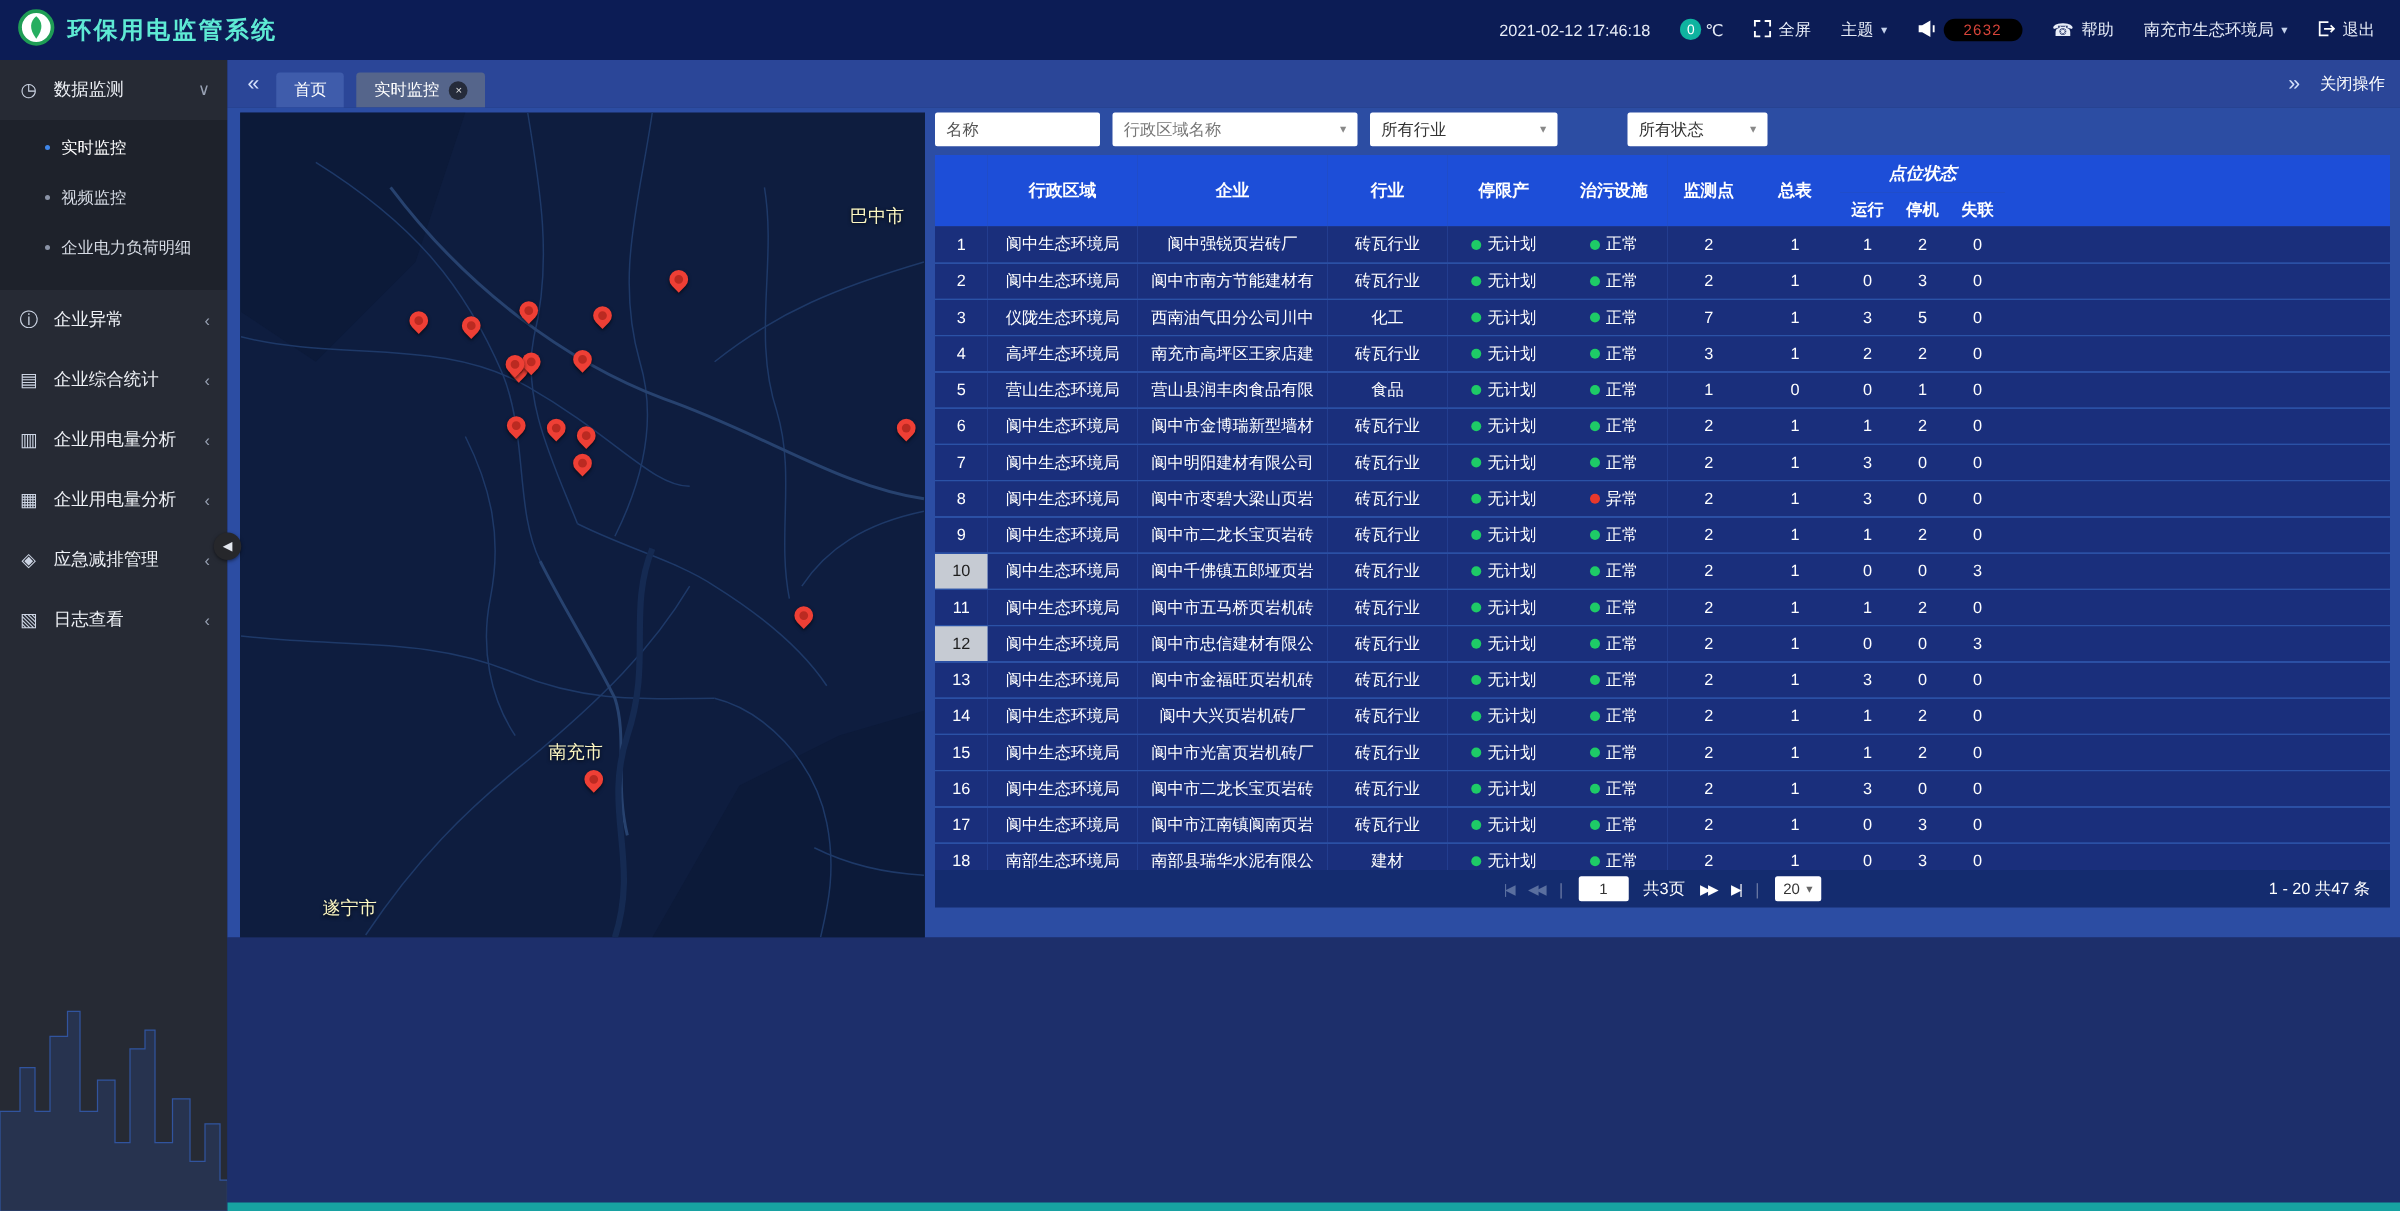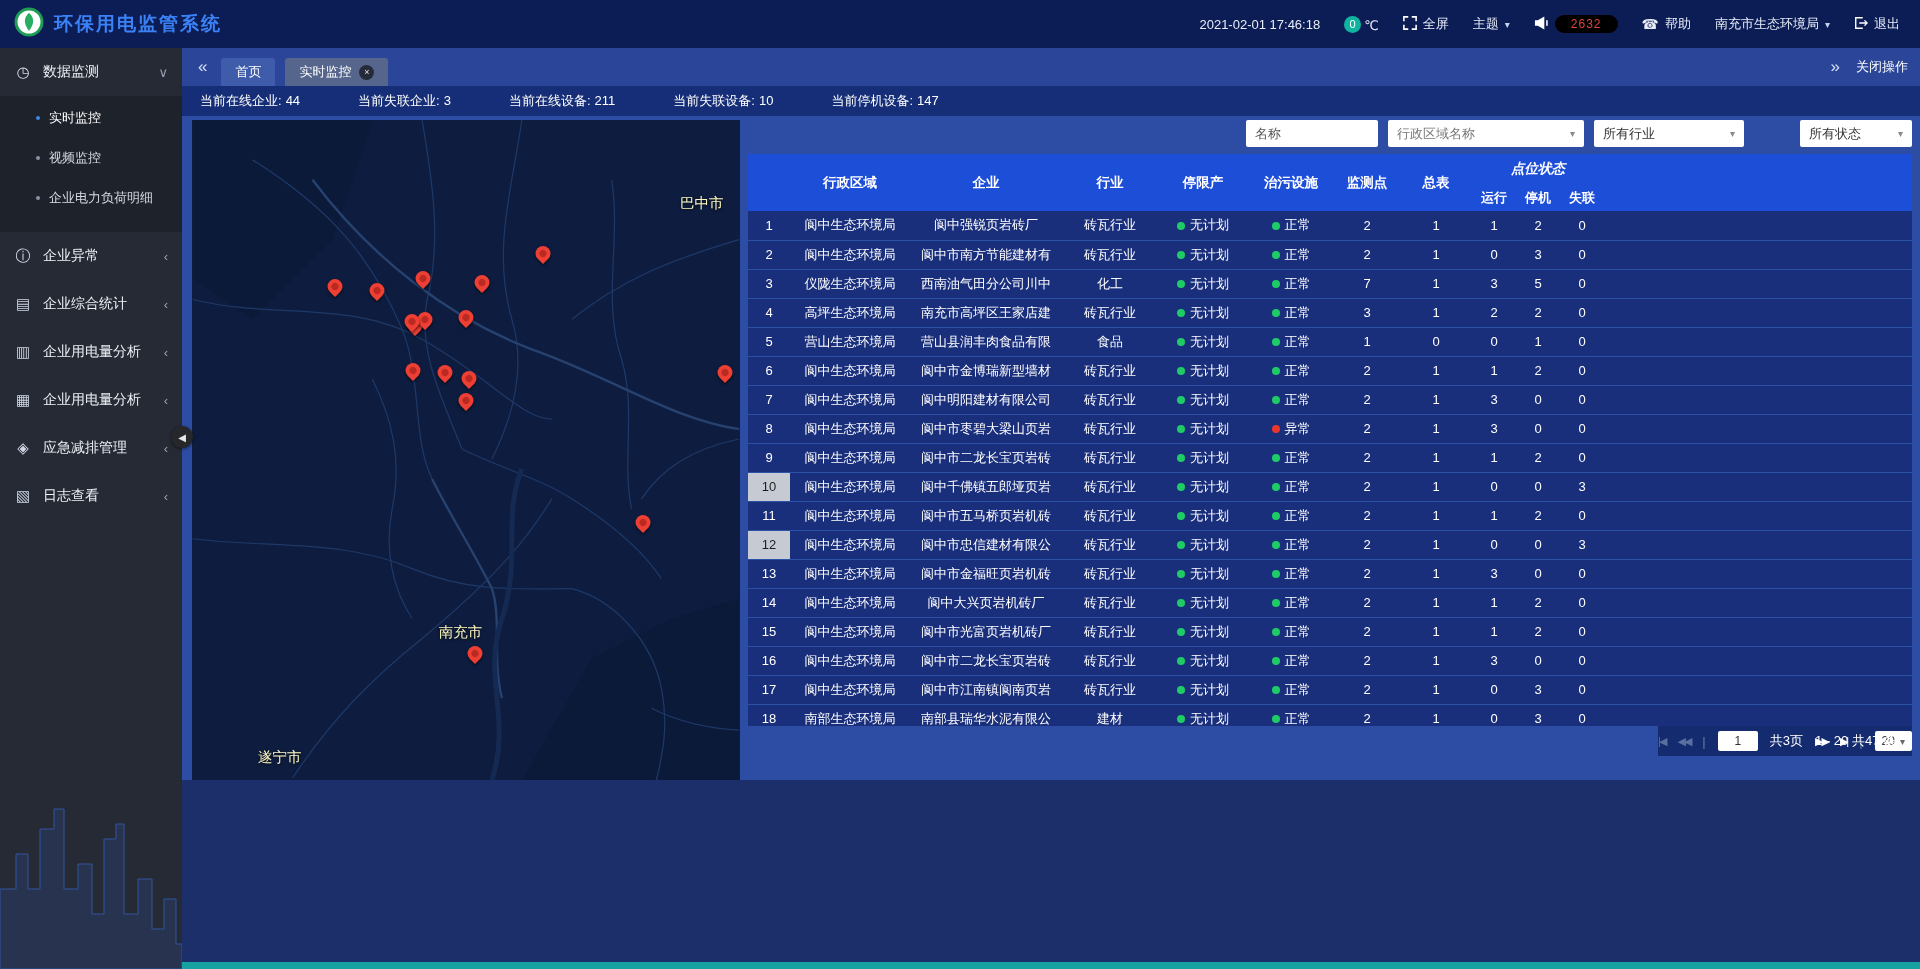--- a/index.html
+++ b/index.html
@@ -3,21 +3,21 @@
 <meta charset="utf-8">
 <style>
   * { box-sizing: border-box; margin: 0; padding: 0; }
   html,body { width:1920px; height:969px; overflow:hidden; }
   body { font-family:"Liberation Sans","DejaVu Sans",sans-serif; background:#1d2f6b; color:#fff; }
   .app { position:relative; width:1920px; height:969px; display:flex; flex-direction:column; }
 
   
   .top-header { flex:0 0 48px; background:#0c1c55; display:flex; align-items:center; justify-content:space-between; padding:0 20px 0 14px; }
   .h-left { display:flex; align-items:center; gap:10px; }
-  .app-title { font-size:19px; font-weight:bold; letter-spacing:2px; color:#3b82f6; }
+  .app-title { font-size:19px; font-weight:bold; letter-spacing:2px; color:#5eead4; }
   .h-right { display:flex; align-items:center; gap:24px; font-size:13px; color:#e8edf8; }
   .h-item { display:flex; align-items:center; gap:6px; cursor:pointer; white-space:nowrap; }
   .temp-wrap { display:flex; align-items:flex-start; gap:3px; }
   .temp-badge { width:17px; height:17px; border-radius:50%; background:#0fb3a0; color:#fff; font-size:11px; display:flex; align-items:center; justify-content:center; }
   .temp-unit { font-size:13px; margin-top:2px; }
   .alarm-badge { background:#000000; color:#d8453a; padding:2px 16px; border-radius:10px; font-size:12px; letter-spacing:1px; }
   .caret { font-size:10px; color:#c6d2ec; }
   .phone-glyph { font-size:14px; }
 
   
@@ -55,21 +55,21 @@
 
   
   .map { flex:0 0 548px; width:548px; height:660px; background:#0e1d3f; position:relative; overflow:hidden; }
   .map svg.roads { position:absolute; inset:0; }
   .city-label { position:absolute; transform:translate(-50%,-50%); color:#fef9c3; font-size:14.5px; text-shadow:0 1px 3px rgba(0,0,0,.8); white-space:nowrap; }
   .pin { position:absolute; width:15px; height:15px; background:#ee3f35; border-radius:50% 50% 50% 0; transform:translate(-50%,-100%) rotate(-45deg); box-shadow:-1px 1px 3px rgba(0,0,0,.6); cursor:pointer; }
   .pin::after { content:""; position:absolute; inset:4px; border-radius:50%; background:#bb2a21; }
   .collapse-handle { position:absolute; left:-11px; top:378px; width:22px; height:22px; border-radius:50%; background:#26272b; color:#e3e7ee; display:flex; align-items:center; justify-content:center; font-size:10px; z-index:7; cursor:pointer; box-shadow:0 1px 3px rgba(0,0,0,.5); }
 
   
-  .panel { flex:1; min-width:0; height:636px; display:flex; flex-direction:column;align-items:flex-end; }
+  .panel { flex:1; min-width:0; height:636px; display:flex; flex-direction:column; }
   .filters { flex:0 0 27px; display:flex; gap:10px; margin-bottom:7px; }
   .f-input { width:132px; height:27px; border:none; border-radius:2px; padding:0 9px; font-size:13px; color:#333; background:#fff; outline:none; }
   .f-input::placeholder { color:#555; }
   .f-select { height:27px; background:#fff; border-radius:2px; display:flex; align-items:center; justify-content:space-between; padding:0 9px; font-size:13px; cursor:pointer; }
   .f-select .caret { color:#888; }
   .f-region { width:196px; color:#777; }
   .f-industry { width:150px; color:#333; }
   .f-status { width:112px; color:#333;margin-left:46px; }
 
   .table-wrap { flex:0 0 572px; overflow:hidden; }
@@ -102,21 +102,21 @@
       <span>
         <svg width="30" height="30" viewBox="0 0 30 30">
           <circle cx="15" cy="15" r="13" fill="#ffffff"></circle>
           <circle cx="15" cy="15" r="13" fill="none" stroke="#1f9d55" stroke-width="3"></circle>
           <path d="M15 6 C20 10 21 16 15 24 C9 16 10 10 15 6 Z" fill="#27ae60"></path>
         </svg>
       </span>
       <span class="app-title">环保用电监管系统</span>
     </div>
     <div class="h-right">
-      <span class="h-item">2021-02-01 17:46:18</span>
+      <span class="h-item">2021-02-12 17:46:18</span>
       <span class="temp-wrap">
         <span class="temp-badge">0</span>
         <span class="temp-unit">℃</span>
       </span>
       <span class="h-item">
         <span>
           <svg width="14" height="14" viewBox="0 0 16 16" fill="none" stroke="#fff" stroke-width="1.8">
               <path d="M6 1H1v5M10 1h5v5M15 10v5h-5M1 10v5h5"></path>
             </svg>
         </span>
@@ -227,27 +227,20 @@
           <span>实时监控</span>
           <span class="tab-close">×</span>
         </div>
         <span class="tab-spacer"></span>
         <span class="close-ops">
           <span class="nav-arrow">»</span>
           <span>关闭操作</span>
         </span>
       </div>
 
-      <div class="statsbar">
-          <div class="stat"><span class="stat-label">当前在线企业:</span><span class="stat-value">44</span></div>
-          <div class="stat"><span class="stat-label">当前失联企业:</span><span class="stat-value">3</span></div>
-          <div class="stat"><span class="stat-label">当前在线设备:</span><span class="stat-value">211</span></div>
-          <div class="stat"><span class="stat-label">当前失联设备:</span><span class="stat-value">10</span></div>
-          <div class="stat"><span class="stat-label">当前停机设备:</span><span class="stat-value">147</span></div>
-        </div>
 
       <div class="workarea">
 
         <div class="map">
           <svg class="roads" width="548" height="660" viewBox="0 0 548 662">
             <polygon points="0,0 180,0 140,120 60,200 0,160" fill="#0c1a39"></polygon>
             <polygon points="548,480 548,662 330,662 400,540 480,500" fill="#0c1a39"></polygon>
             <g fill="none" stroke="#1e3968" stroke-width="1.2">
               <path d="M60,40 C140,90 180,140 210,210 C230,260 220,320 240,360"></path>
               <path d="M0,180 C80,200 160,180 230,220 C300,260 330,300 360,300"></path>

